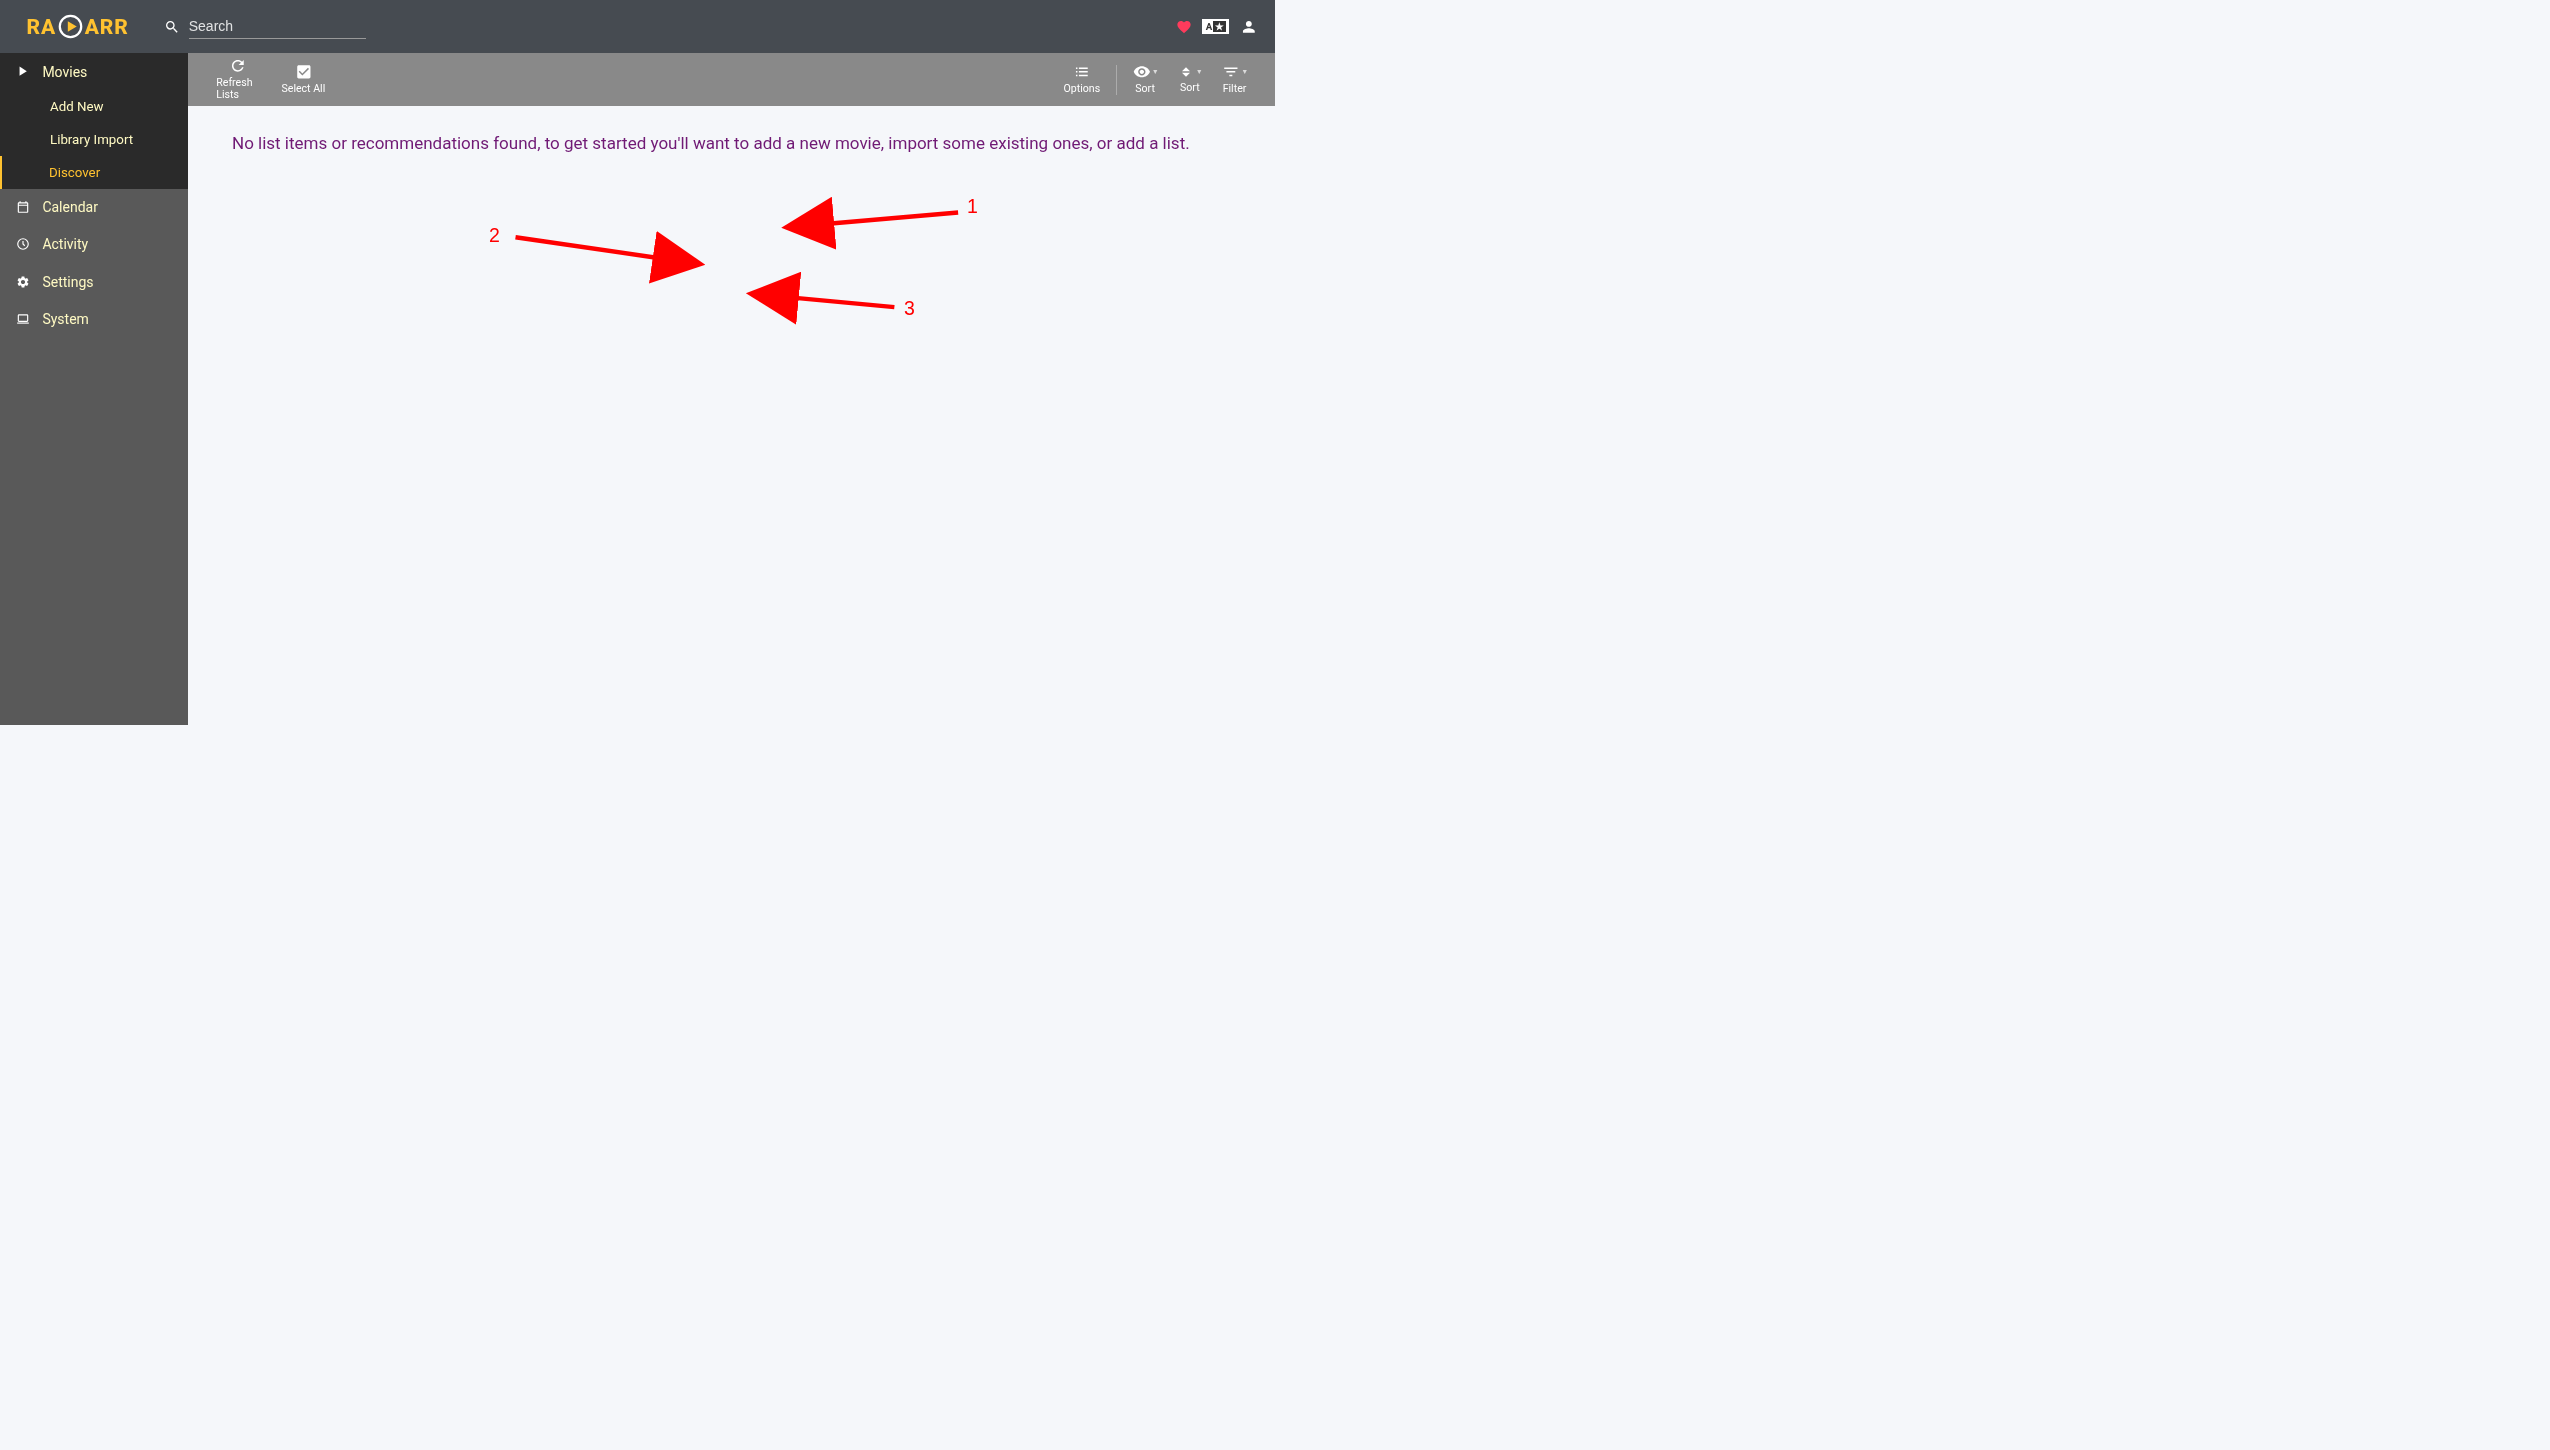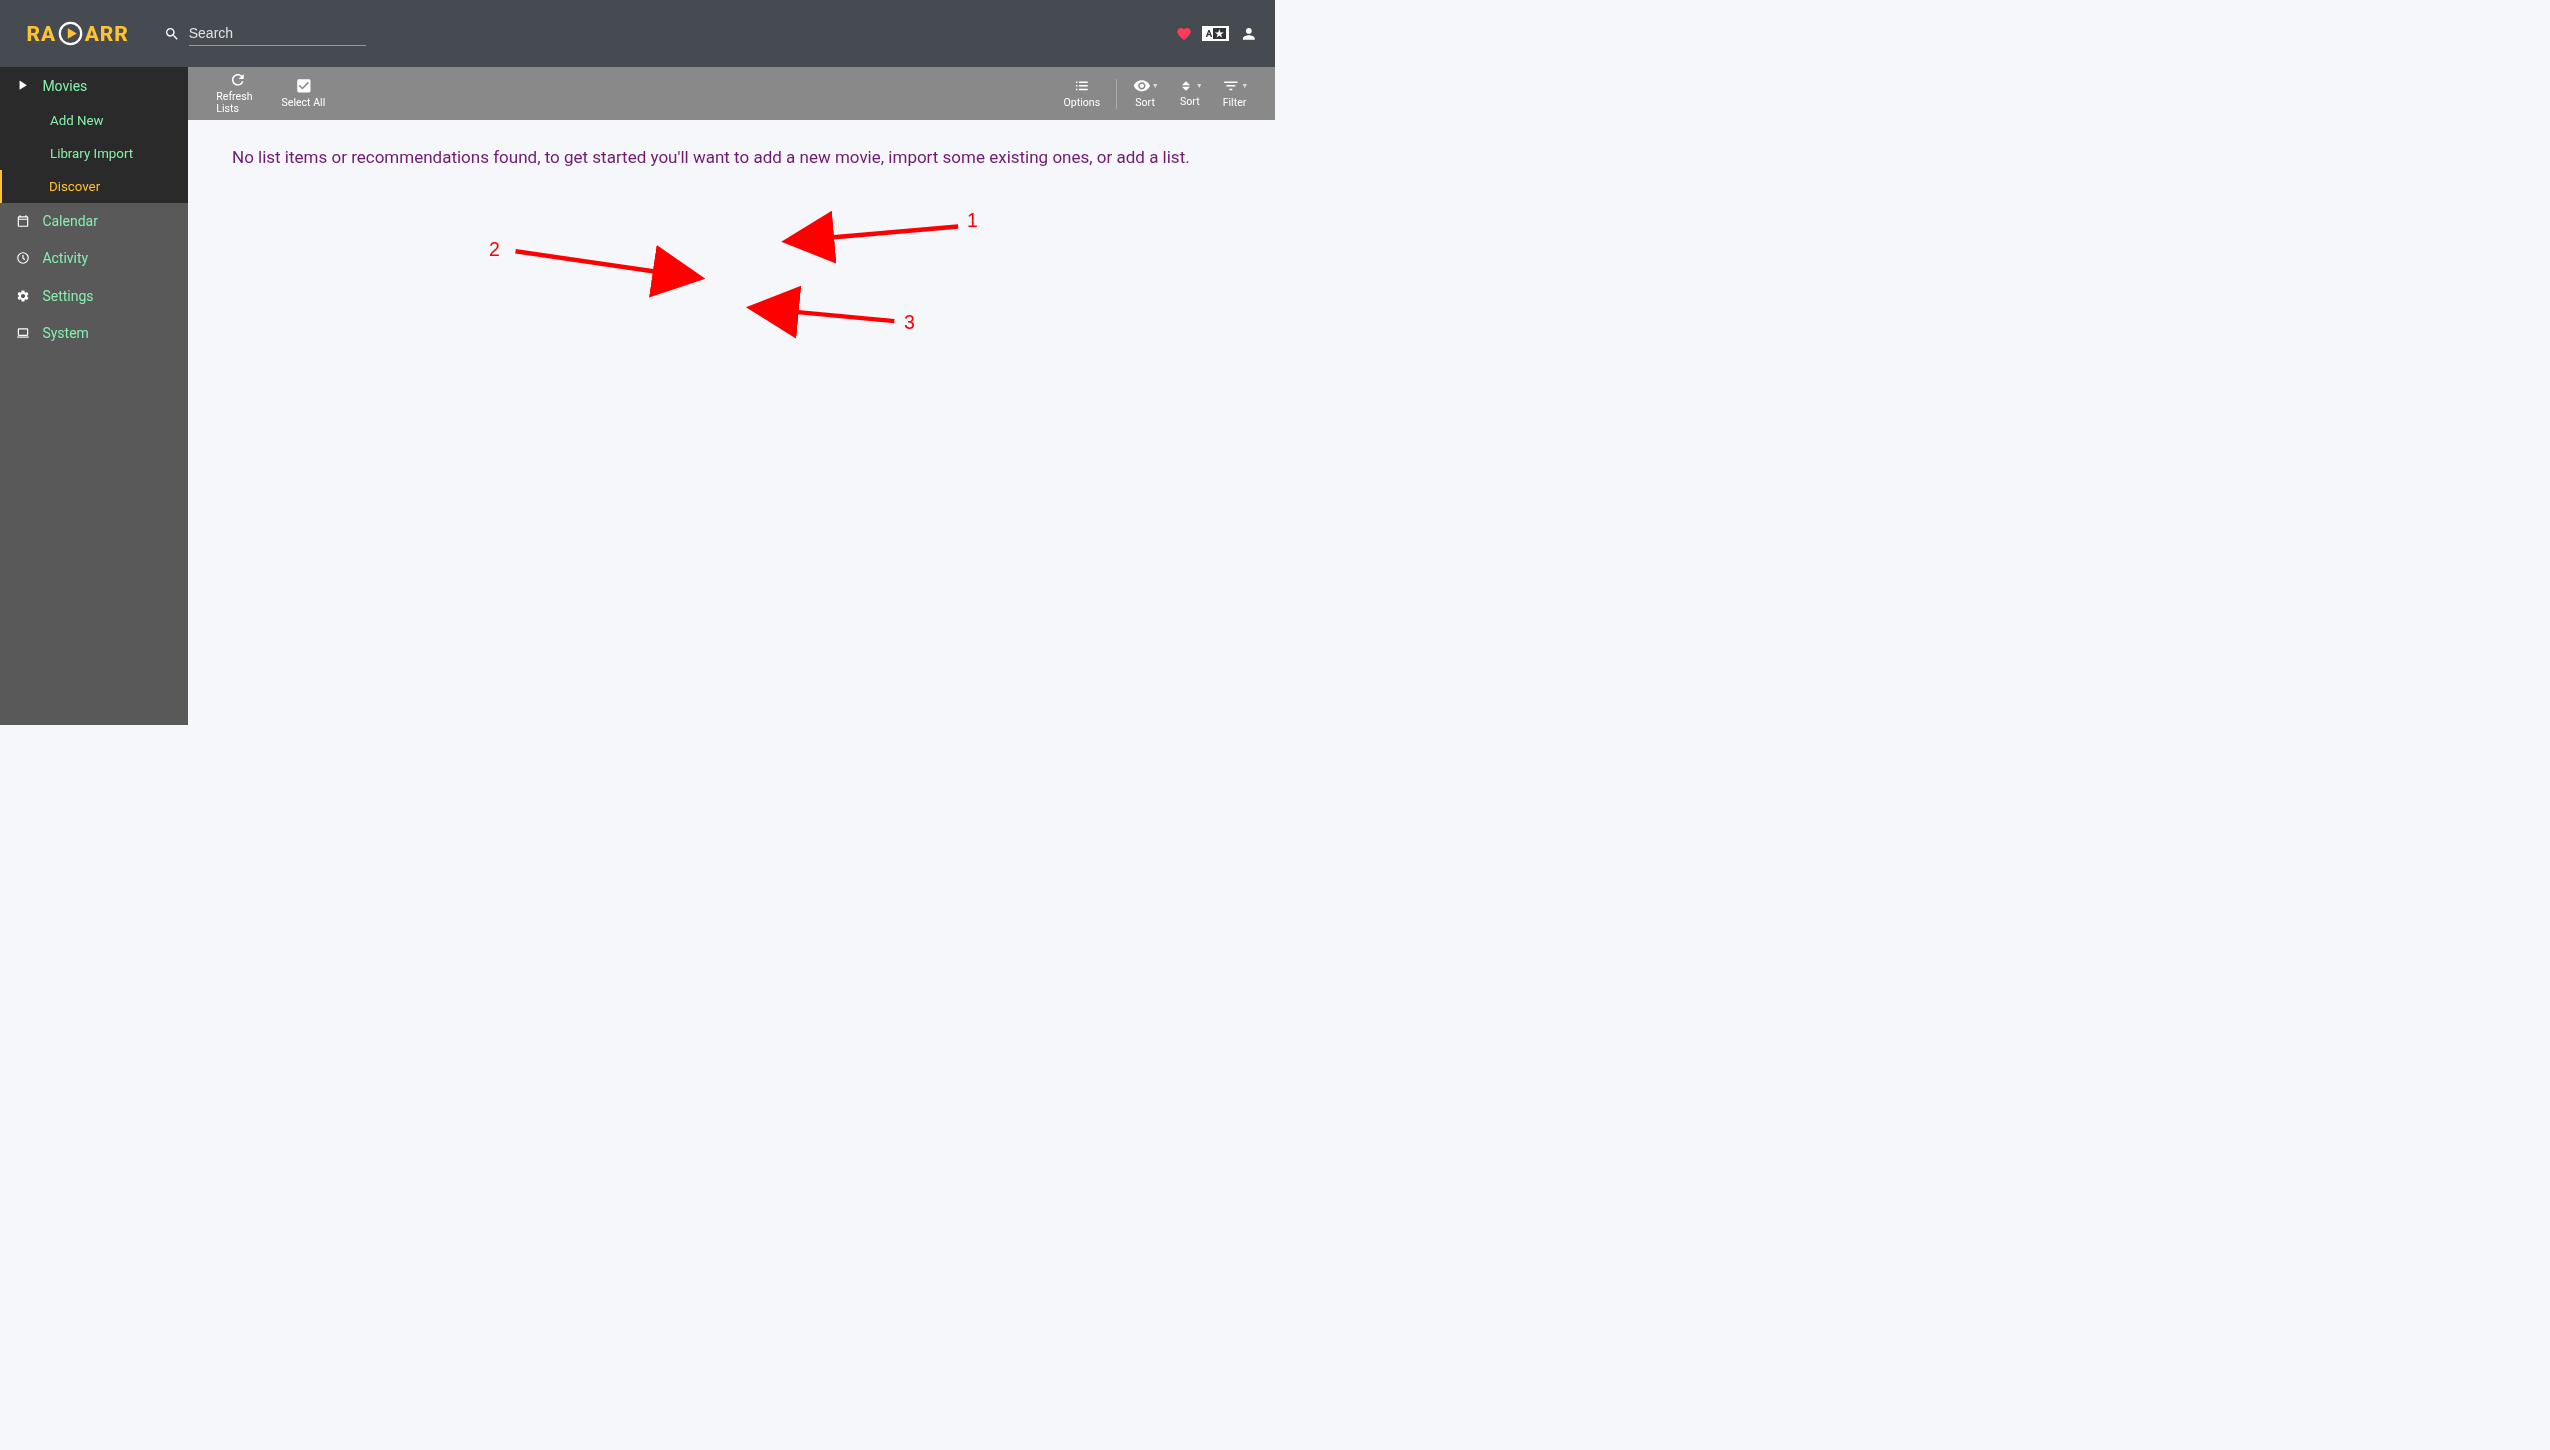--- a/index.html
+++ b/index.html
@@ -5,21 +5,21 @@
 * { box-sizing: border-box; margin: 0; padding: 0; }
 body {
   font-family: -apple-system, BlinkMacSystemFont, "Segoe UI", Roboto, sans-serif;
   background: #f5f7fa;
   width: 1275px;
   height: 725px;
   overflow: hidden;
   color: #e1e2e3;
 }
 .topbar {
-  height: 67px;
+  height: 53px;
   background: #464b51;
   display: flex;
   align-items: center;
   padding: 0 17.7px 0 26.6px;
 }
 .logo {
   display: flex;
   align-items: center;
   font-weight: 800;
   font-size: 21px;
@@ -65,21 +65,21 @@
   background: #595959;
   display: flex;
   flex-direction: column;
 }
 .nav-item {
   display: flex;
   align-items: center;
   gap: 12.4px;
   padding: 10.6px 16px;
   font-size: 14px;
-  color: #86efac;
+  color: #fef9c3;
   cursor: pointer;
 }
 .nav-item.primary { background: #2a2a2a; }
 .nav-item.primary.active-parent { background: #2a2a2a; }
 .nav-item.sub {
   padding-left: 50px;
   background: #2a2a2a;
   font-size: 13.3px;
   padding-top: 8.9px;
   padding-bottom: 8.9px;

